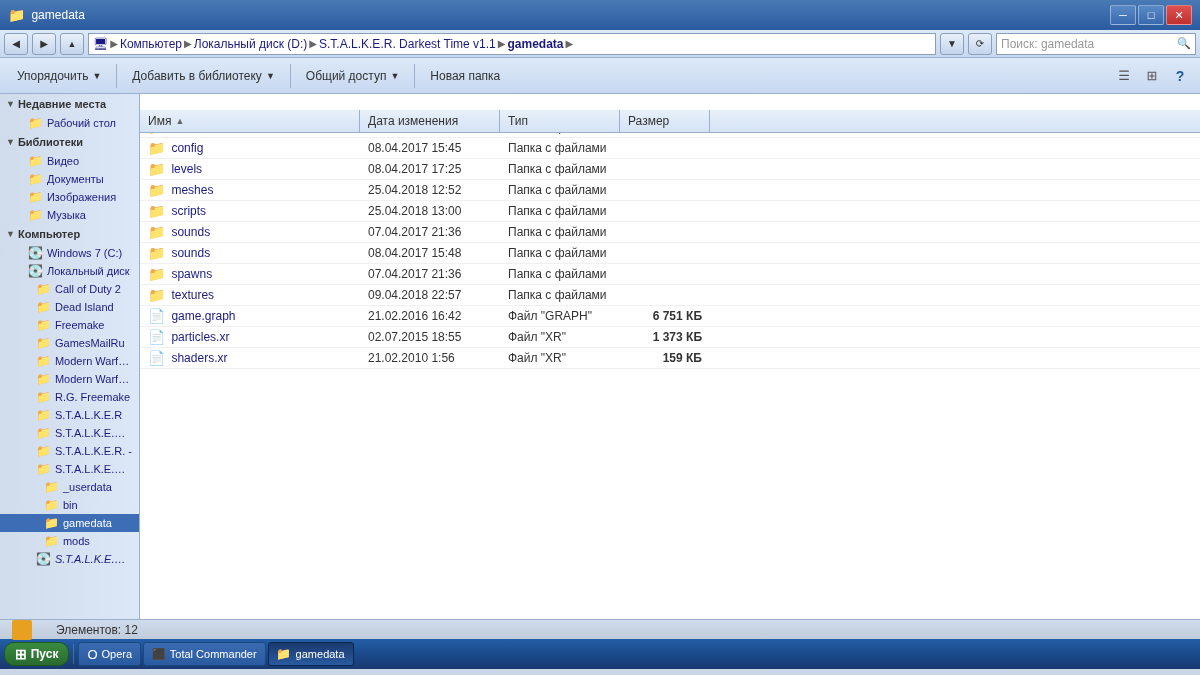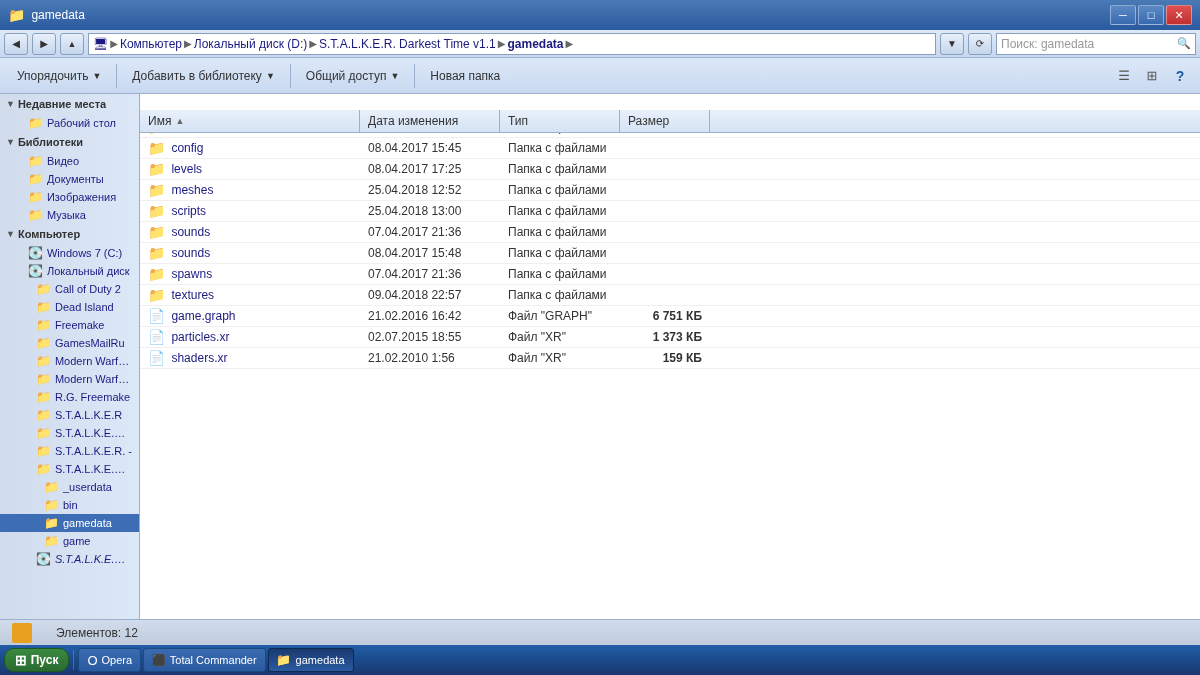--- a/index.html
+++ b/index.html
@@ -177,21 +177,21 @@
       color: #1a1a80;
       overflow: hidden;
     }
     .file-icon { margin-right: 6px; font-size: 14px; }
     .file-date { width: 140px; padding: 0 8px; font-size: 12px; color: #333; }
     .file-type { width: 120px; padding: 0 8px; font-size: 12px; color: #333; }
     .file-size { width: 90px; padding: 0 8px; font-size: 12px; color: #333; text-align: right; font-weight: bold; }
 
     
     .status-bar {
-      height: 26px;
+      height: 20px;
       background: linear-gradient(to bottom, #d0dcec, #c0ccdc);
       border-top: 1px solid #9ab0cc;
       display: flex; align-items: center;
       padding: 0 12px;
       font-size: 12px; color: #333;
       gap: 16px;
     }
     .status-icon { width: 20px; height: 20px; background: #e8a020; border-radius: 2px; margin-right: 8px; }
 
     
@@ -408,21 +408,21 @@
       <div class="sidebar-item" style="padding-left:44px;">
         <span class="folder-icon folder-yellow">📁</span>
         <span>bin</span>
       </div>
       <div class="sidebar-item selected" style="padding-left:44px;">
         <span class="folder-icon">📁</span>
         <span>gamedata</span>
       </div>
       <div class="sidebar-item" style="padding-left:44px;">
         <span class="folder-icon folder-yellow">📁</span>
-        <span>game</span>
+        <span>mods</span>
       </div>
       <div class="sidebar-item indent3">
         <span class="folder-icon">💽</span>
         <span style="overflow:hidden;text-overflow:ellipsis;font-style:italic;">S.T.A.L.K.E.R. T</span>
       </div>
     </div>
   </div>
 
   <div class="file-area">
 

